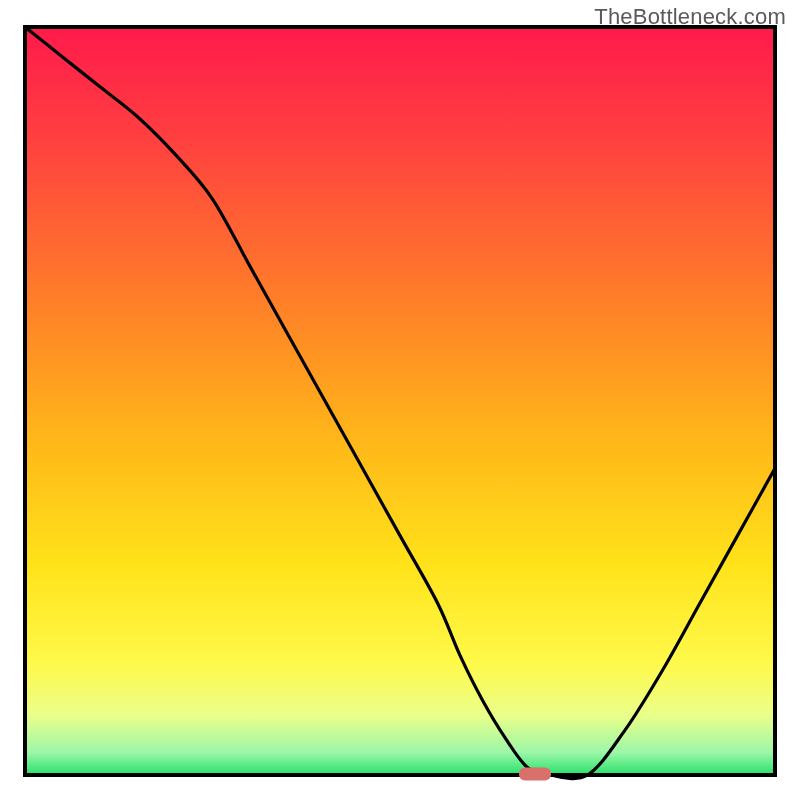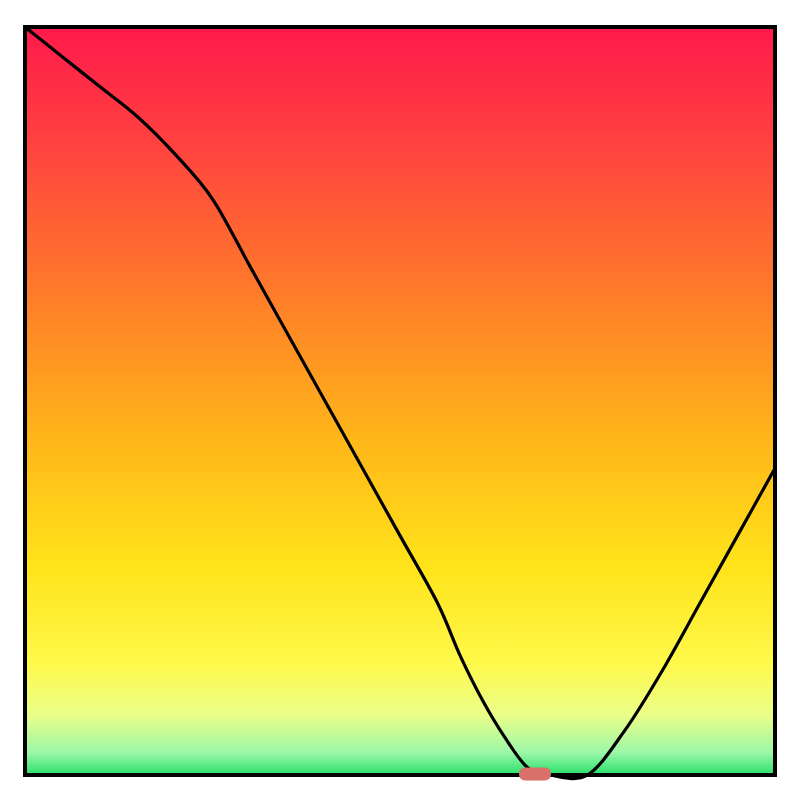--- a/index.html
+++ b/index.html
@@ -26,20 +26,21 @@
     z-index: 10;
   }
   svg {
     display: block;
   }
 </style>
 </head>
 <body>
 
 <div class="chart-container">
+  <div class="watermark">TheBottleneck.com</div>
   <svg id="chart-svg" width="800" height="800" viewBox="0 0 800 800">
     <defs>
       <linearGradient id="bg-grad" x1="0" y1="0" x2="0" y2="1">
           <stop offset="0%" stop-color="#ff1a4b"></stop>
           <stop offset="15%" stop-color="#ff4040"></stop>
           <stop offset="35%" stop-color="#ff7a2a"></stop>
           <stop offset="55.00000000000001%" stop-color="#ffb619"></stop>
           <stop offset="72%" stop-color="#ffe31a"></stop>
           <stop offset="85%" stop-color="#fff94a"></stop>
           <stop offset="92%" stop-color="#eaff8a"></stop>

